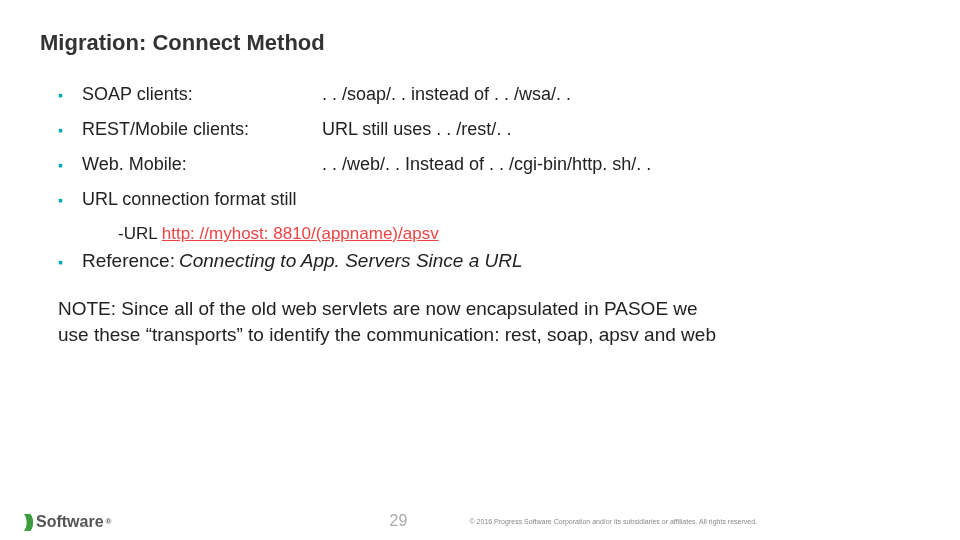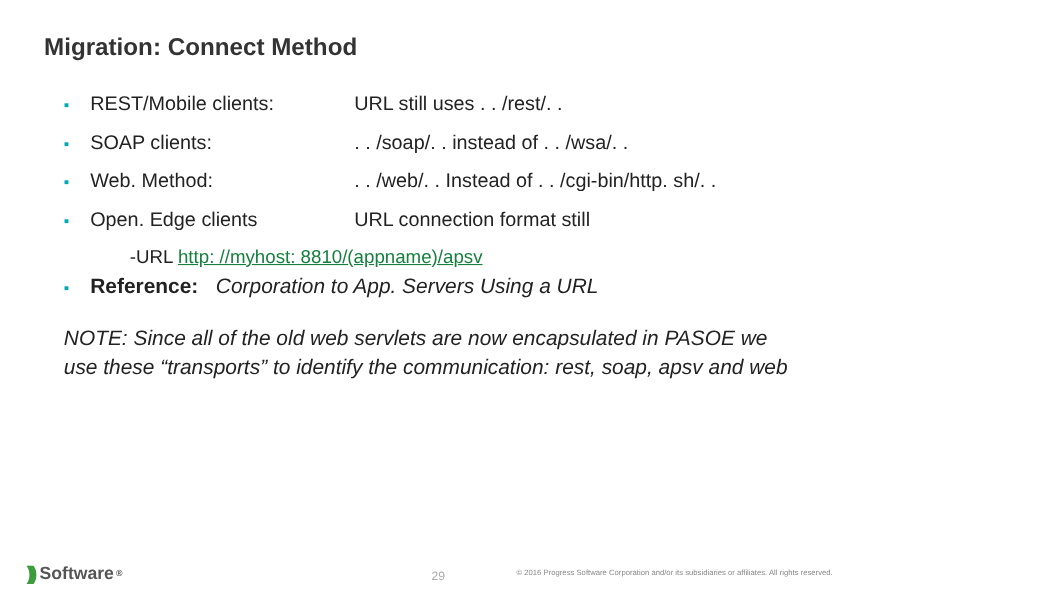--- a/index.html
+++ b/index.html
@@ -54,42 +54,41 @@
   .sub1 {
     margin: 4px 0 4px 78px;
     font-size: 17px;
   }
   .sub2 {
     margin: 4px 0 10px 150px;
     font-size: 15px;
     font-weight: bold;
   }
   .link {
-    color: #15803d;
+    color: #ef4444;
     text-decoration: underline;
   }
   .ref-line {
     display: flex;
     align-items: baseline;
     margin: 6px 0 0 18px;
     font-size: 19px;
   }
   .ref-line::before {
     content: "▪";
     color: #00a7b5;
     font-size: 14px;
     width: 24px;
     flex: 0 0 24px;
   }
-  .ref-line .rlabel { margin-right: 16px; font-weight: bold; }
+  .ref-line .rlabel { margin-right: 4px; }
   .ref-line .rital { font-style: italic; }
   .note {
     margin: 24px 32px 0 18px;
     font-size: 19px;
-    font-style: italic;
     line-height: 1.35;
   }
   
   .footer {
     position: absolute;
     left: 0;
     bottom: 8px;
     width: 100%;
     display: flex;
     align-items: center;
@@ -110,21 +109,21 @@
     letter-spacing: -4px;
     font-size: 18px;
     margin-right: 6px;
   }
   .logo .tm { font-size: 8px; vertical-align: super; margin-left:2px;}
   .pagenum {
     position: absolute;
     left: 50%;
     transform: translateX(-50%);
     bottom: 10px;
-    font-size: 11px;
+    font-size: 16px;
     color: #aaa;
   }
   .copyright {
     font-size: 7px;
     color: #888;
     max-width: 360px;
     text-align: left;
   }
   
   .decor-wrap {
@@ -155,45 +154,44 @@
 </style>
 </head>
 <body>
 
 <div class="slide">
 
   <div class="title">Migration: Connect Method</div>
 
   <ul class="bullets">
     <li>
+      <span class="label">SOAP clients:</span>
+      <span class="desc">. . /soap/. . instead of . . /wsa/. .</span>
+    </li>
+    <li>
       <span class="label">REST/Mobile clients:</span>
       <span class="desc">URL still uses . . /rest/. .</span>
     </li>
     <li>
-      <span class="label">SOAP clients:</span>
-      <span class="desc">. . /soap/. . instead of . . /wsa/. .</span>
-    </li>
-    <li>
-      <span class="label">Web. Method:</span>
+      <span class="label">Web. Mobile:</span>
       <span class="desc">. . /web/. . Instead of . . /cgi-bin/http. sh/. .</span>
     </li>
     <li>
-      <span class="label">Open. Edge clients</span>
       <span class="desc">URL connection format still</span>
     </li>
   </ul>
 
   <div class="sub1">
     <span>-URL </span><span class="link">http: //myhost: 8810/(appname)/apsv</span>
   </div>
 
 
   <div class="ref-line">
     <span class="rlabel">Reference:  </span>
-    <span class="rital">Corporation to App. Servers Using a URL</span>
+    <span class="rital">Connecting to App. Servers Since a URL</span>
   </div>
 
   <div class="note">NOTE:  Since all of the old web servlets are now encapsulated in PASOE we use these “transports” to identify the communication: rest, soap, apsv and web</div>
 
   <div class="decor-wrap">
     <div class="decor"></div>
   </div>
 
   <div class="footer">
     <div class="logo">

